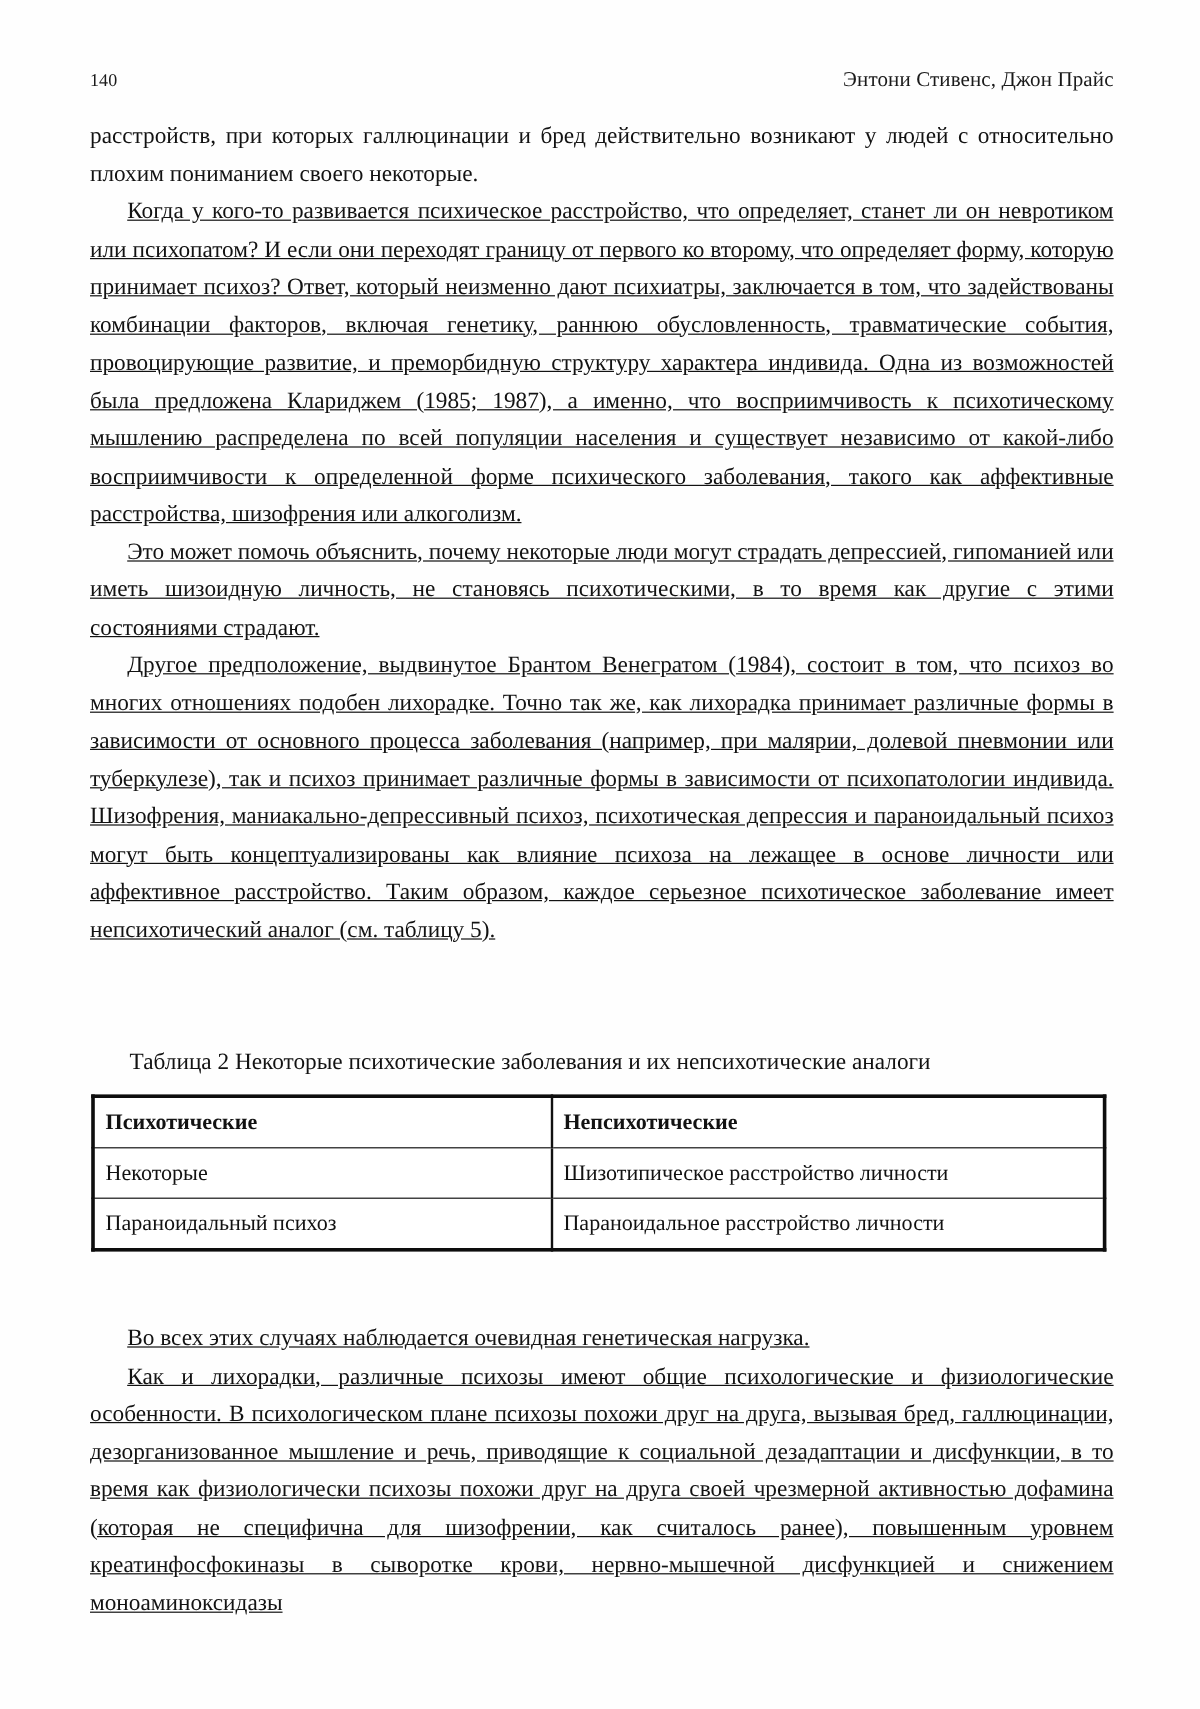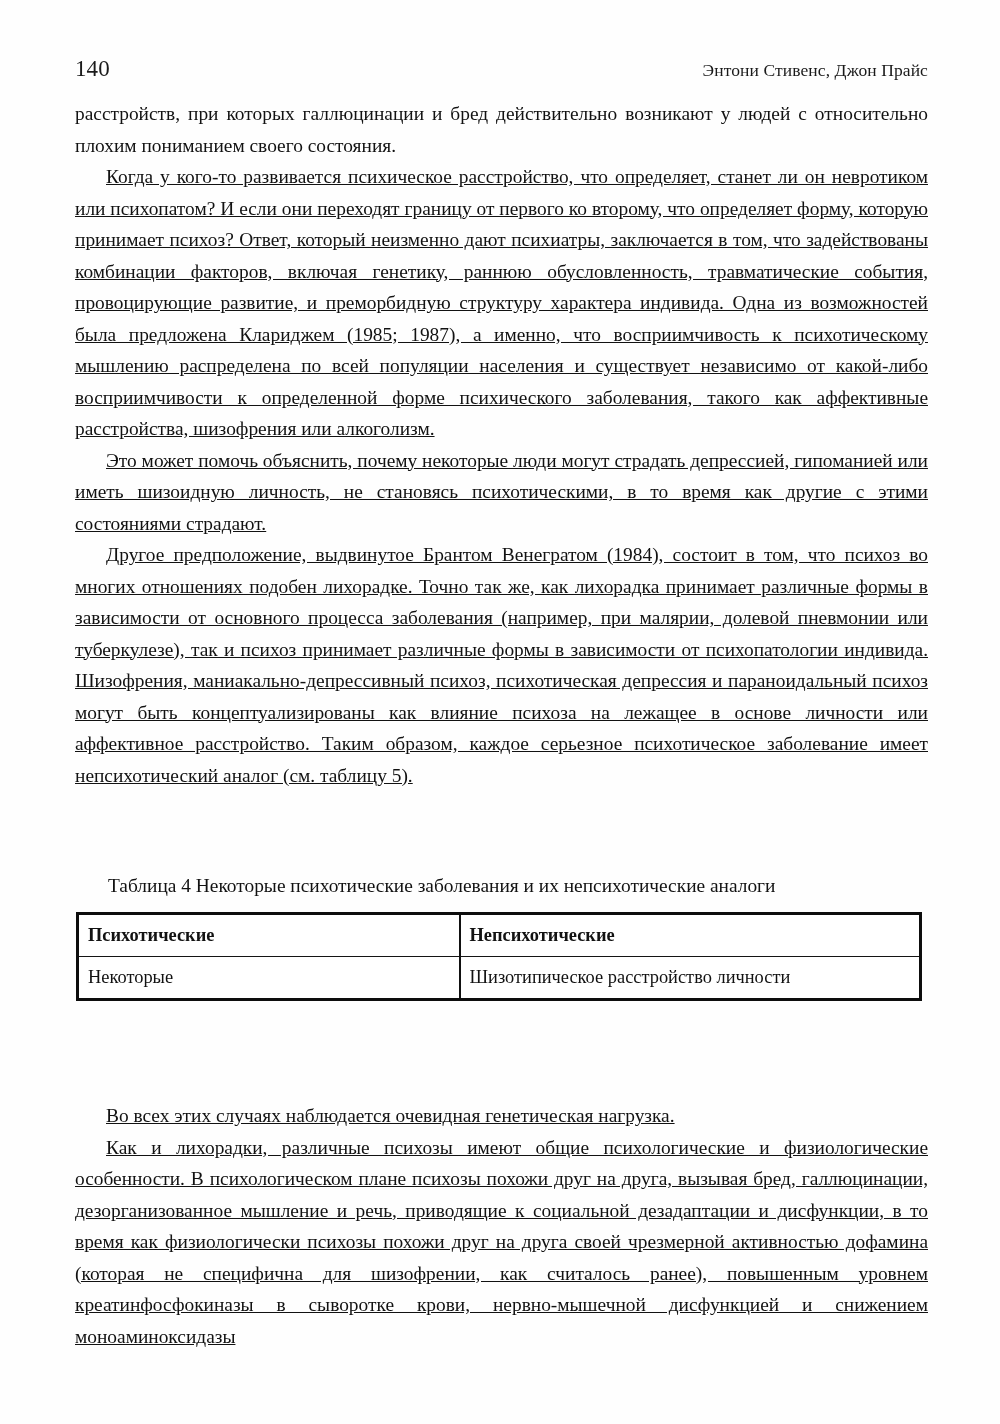--- a/index.html
+++ b/index.html
@@ -26,21 +26,21 @@
     left: 75px;
     right: 72px;
     height: 22px;
     display: flex;
     align-items: baseline;
     justify-content: space-between;
     font-size: 17.5px;
     letter-spacing: 0.1px;
     color: #1a1a1a;
   }
-  .folio { font-size: 23px; text-align: right; }
+  .folio { font-size: 15px; text-align: right; }
   .book-authors { font-size: 17.5px; }
 
   
   .textblock {
     position: absolute;
     top: 98px;
     left: 75px;
     width: 853px;
   }
   p.para {
@@ -113,43 +113,47 @@
 <body>
 
 <div class="page">
 
   <div class="running-head">
     <span class="folio">140</span>
     <span class="book-authors">Энтони Стивенс, Джон Прайс</span>
   </div>
 
   <div class="textblock">
-    <p class="para">расстройств, при которых галлюцинации и бред действительно возникают у людей с относительно плохим пониманием своего состояния.</p>
+    <p class="para">расстройств, при которых галлюцинации и бред действительно возникают у людей с относительно плохим пониманием своего некоторые.</p>
     <p class="para indent">Когда у кого-то развивается психическое расстройство, что определяет, станет ли он невротиком или психопатом? И если они переходят границу от первого ко второму, что определяет форму, которую принимает психоз? Ответ, который неизменно дают психиатры, заключается в том, что задействованы комбинации факторов, включая генетику, раннюю обусловленность, травматические события, провоцирующие развитие, и преморбидную структуру характера индивида. Одна из возможностей была предложена Клариджем (1985; 1987), а именно, что восприимчивость к психотическому мышлению распределена по всей популяции населения и существует независимо от какой-либо восприимчивости к определенной форме психического заболевания, такого как аффективные расстройства, шизофрения или алкоголизм.</p>
     <p class="para indent">Это может помочь объяснить, почему некоторые люди могут страдать депрессией, гипоманией или иметь шизоидную личность, не становясь психотическими, в то время как другие с этими состояниями страдают.</p>
     <p class="para indent">Другое предположение, выдвинутое Брантом Венегратом (1984), состоит в том, что психоз во многих отношениях подобен лихорадке. Точно так же, как лихорадка принимает различные формы в зависимости от основного процесса заболевания (например, при малярии, долевой пневмонии или туберкулезе), так и психоз принимает различные формы в зависимости от психопатологии индивида. Шизофрения, маниакально-депрессивный психоз, психотическая депрессия и параноидальный психоз могут быть концептуализированы как влияние психоза на лежащее в основе личности или аффективное расстройство. Таким образом, каждое серьезное психотическое заболевание имеет непсихотический аналог (см. таблицу 5).</p>
   </div>
 
-  <div class="table-caption">Таблица 4 Некоторые психотические заболевания и их непсихотические аналоги</div>
+  <div class="table-caption">Таблица 2 Некоторые психотические заболевания и их непсихотические аналоги</div>
 
   <div class="table-wrap">
     <table class="analog-table">
       <colgroup>
           <col class="c1">
           <col class="c2">
         </colgroup>
       <tbody>
         <tr>
           <td>Психотические</td>
           <td>Непсихотические</td>
         </tr>
         <tr>
           <td>Некоторые</td>
           <td>Шизотипическое расстройство личности</td>
         </tr>
+        <tr>
+          <td>Параноидальный психоз</td>
+          <td>Параноидальное расстройство личности</td>
+        </tr>
       </tbody>
     </table>
   </div>
 
   <div class="textblock-bottom">
     <p class="para indent">Во всех этих случаях наблюдается очевидная генетическая нагрузка.</p>
     <p class="para indent last-flush">Как и лихорадки, различные психозы имеют общие психологические и физиологические особенности. В психологическом плане психозы похожи друг на друга, вызывая бред, галлюцинации, дезорганизованное мышление и речь, приводящие к социальной дезадаптации и дисфункции, в то время как физиологически психозы похожи друг на друга своей чрезмерной активностью дофамина (которая не специфична для шизофрении, как считалось ранее), повышенным уровнем креатинфосфокиназы в сыворотке крови, нервно-мышечной дисфункцией и снижением моноаминоксидазы</p>
   </div>
 
 </div>

